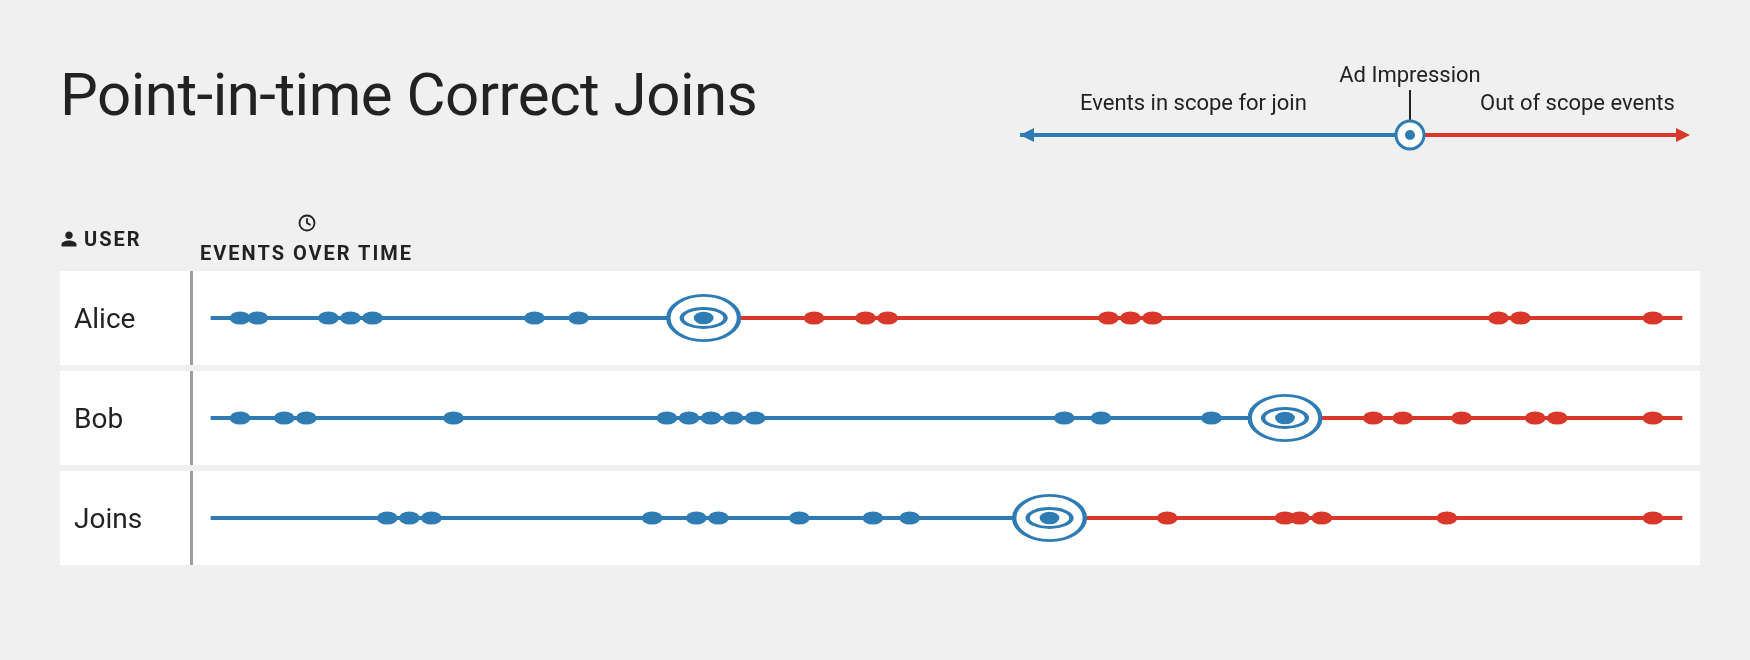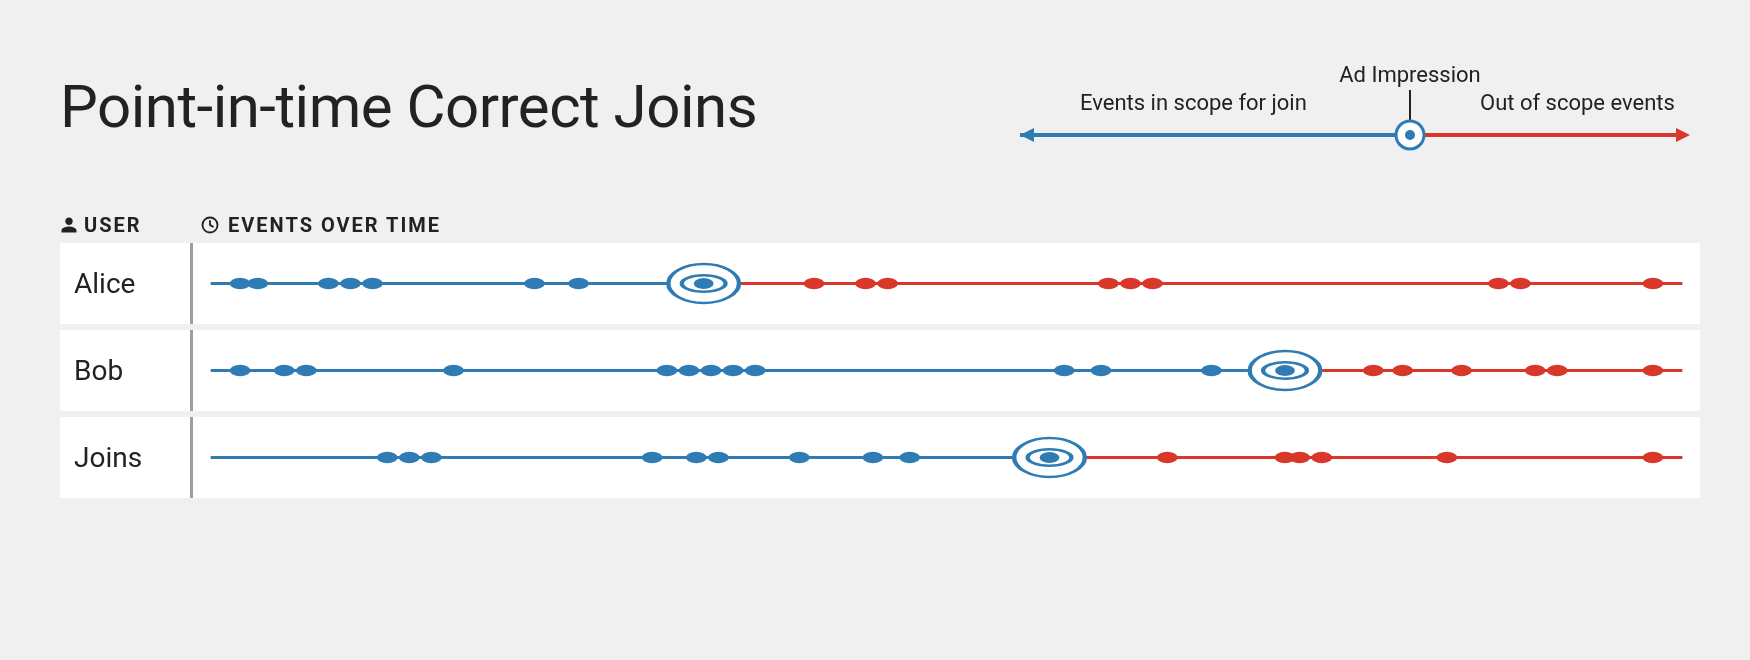--- a/index.html
+++ b/index.html
@@ -11,21 +11,21 @@
     color: #222;
   }
   .page {
     width: 1750px;
     height: 660px;
     position: relative;
     padding: 50px 50px 40px 60px;
   }
   .top {
     display: flex;
-    align-items: flex-end;
+    align-items: center;
     justify-content: space-between;
   }
   h1.title {
     margin: 0 0 30px 0;
     font-size: 60px;
     font-weight: 400;
     letter-spacing: -0.5px;
     line-height: 1.1;
   }
   .legend {
@@ -40,26 +40,26 @@
     display: flex;
     align-items: center;
     font-weight: 700;
     font-size: 20px;
     letter-spacing: 2px;
     text-transform: uppercase;
     margin-top: 43px;
     margin-bottom: 6px;
   }
   .col-headers .spacer { width: 130px; display:flex; align-items:center; gap:6px;}
-  .col-headers .timecol { display:flex; align-items:center; gap:8px; margin-left: 10px;}
+  .col-headers .timecol { display:flex; align-items:center; gap:8px; margin-left: 10px; flex-direction: column;}
 
   .row {
     background: #fff;
     border-bottom: 6px solid #f0f0f0;
-    height: 87px;
+    height: 100px;
     display: flex;
     align-items: center;
     position: relative;
   }
   .row .name-cell {
     width: 130px;
     padding-left: 14px;
     font-size: 28px;
   }
   .row .timeline-cell {

